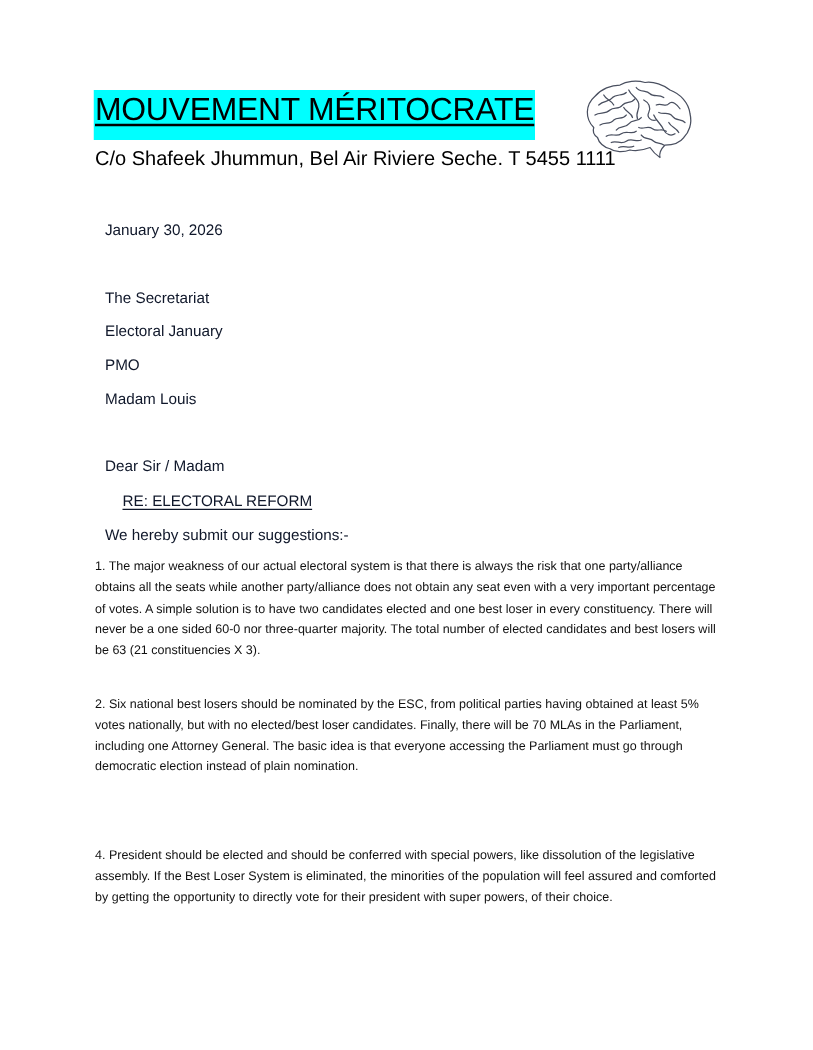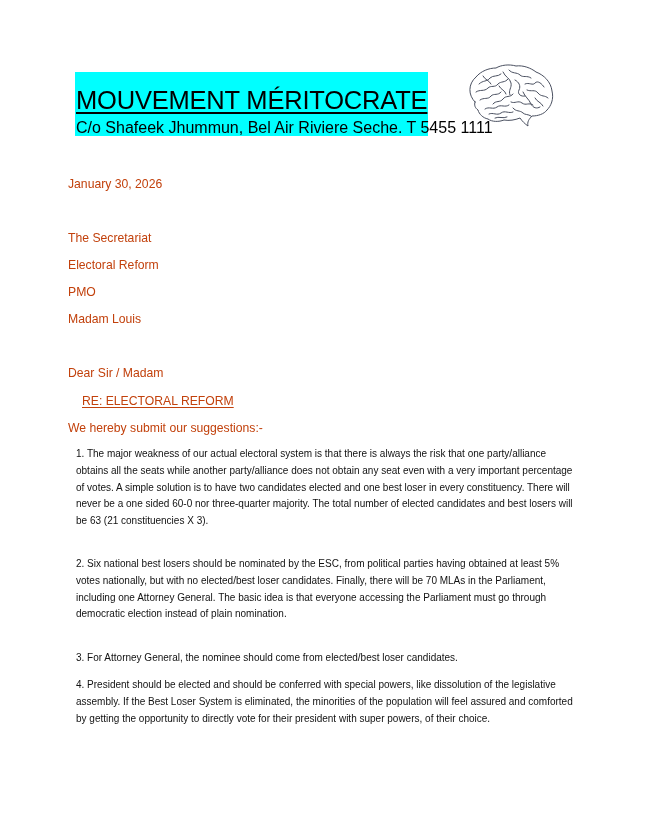--- a/index.html
+++ b/index.html
@@ -26,43 +26,43 @@
       top: 72px;
       height: 40px;
       line-height: 32px;
       font-size: 25.5px;
       font-weight: normal;
       color: #000000;
       text-decoration: underline;
       text-decoration-thickness: 2px;
       text-underline-offset: 3px;
       letter-spacing: -0.2px;
-      padding: 12px 1px;
+      padding: 0 1px;
       white-space: nowrap;
     }
     .address {
       position: absolute;
       left: 76px;
       top: 119px;
       font-size: 16px;
       color: #000000;
       white-space: nowrap;
     }
     .brain {
       position: absolute;
       left: 465px;
       top: 62px;
       width: 92px;
       height: 68px;
     }
     .line {
       position: absolute;
-      left: 68px;
+      left: 84px;
       font-size: 12.2px;
-      color: #c2410c;
+      color: #0f172a;
       white-space: nowrap;
     }
     .re {
       text-decoration: underline;
       text-underline-offset: 2px;
     }
     .para {
       position: absolute;
       left: 76px;
       width: 500px;
@@ -101,31 +101,30 @@
     <path d="M24 52 C28 50 32 54 36 51 C40 48 44 52 48 50"></path>
     <path d="M30 56 C34 54 38 57 42 55"></path>
     <path d="M70 36 C72 40 76 40 78 44"></path>
     <path d="M18 14 C20 18 24 18 26 22"></path>
     <path d="M34 24 C36 28 40 28 41 32"></path>
   </svg>
 
   <div class="line" style="top:177px;">January 30, 2026</div>
 
   <div class="line" style="top:231px;">The Secretariat</div>
-  <div class="line" style="top:258px;">Electoral Reform</div>
+  <div class="line" style="top:258px;">Electoral January</div>
   <div class="line" style="top:285px;">PMO</div>
   <div class="line" style="top:312px;">Madam Louis</div>
 
   <div class="line" style="top:366px;">Dear Sir / Madam</div>
 
   <div class="line re" style="top:394px;margin-left:14px;">RE: ELECTORAL REFORM</div>
 
   <div class="line" style="top:421px;">We hereby submit our suggestions:-</div>
 
   <p class="para" style="top:446px;">1. The major weakness of our actual electoral system is that there is always the risk  that one party/alliance obtains all the seats while another party/alliance does not obtain any seat even with a very important percentage of votes. A simple solution is to have two candidates elected and one best loser in every constituency. There will never be a one sided 60-0 nor three-quarter majority.  The total number of elected candidates and best losers will be 63 (21 constituencies X 3).</p>
 
   <p class="para" style="top:556px;">2.  Six national best losers should be nominated by the ESC, from political parties having obtained at least 5% votes nationally, but with no elected/best loser candidates. Finally, there will be 70 MLAs in the Parliament, including one Attorney General. The basic idea is that everyone accessing the Parliament must go through democratic election instead of plain nomination.</p>
 
-  <p class="para" style="top:650px;">3. For Attorney General, the nominee should come from elected/best loser candidates.</p>
 
   <p class="para" style="top:677px;">4. President should be elected and should be conferred with special powers, like dissolution of the legislative assembly. If the Best Loser System is eliminated, the minorities of the population will feel assured and comforted by getting the opportunity to directly vote for their president with super powers, of their choice.</p>
 
 </div>
 
 </body></html>

